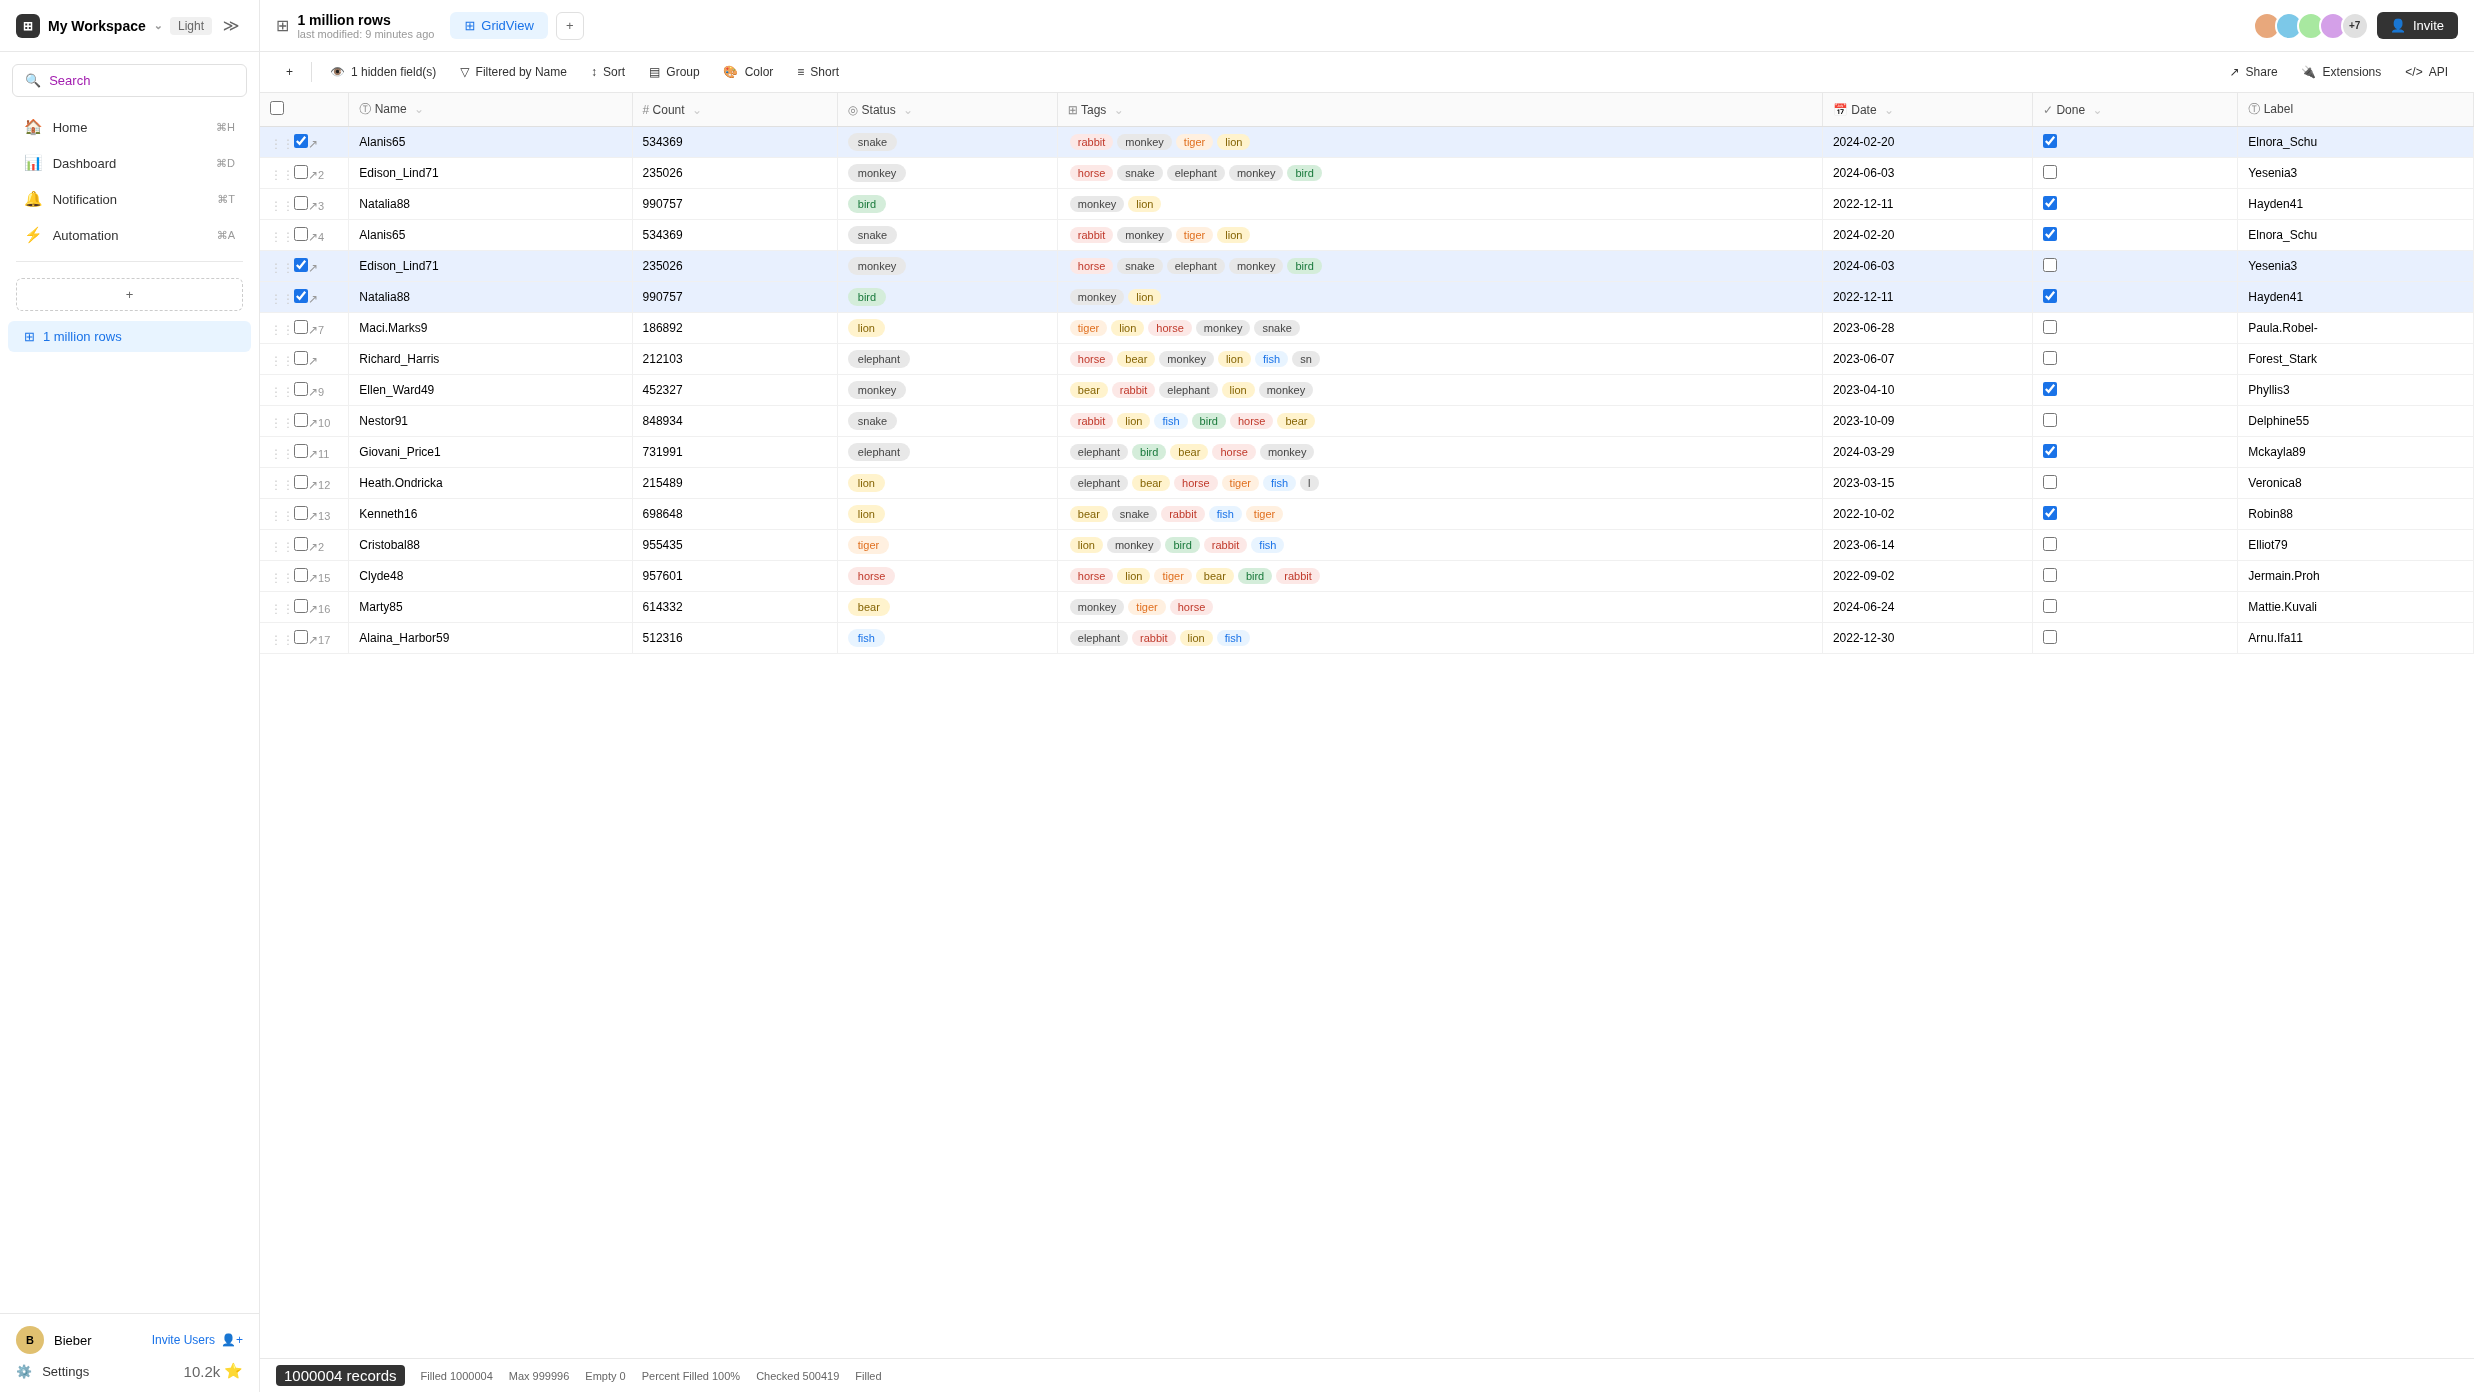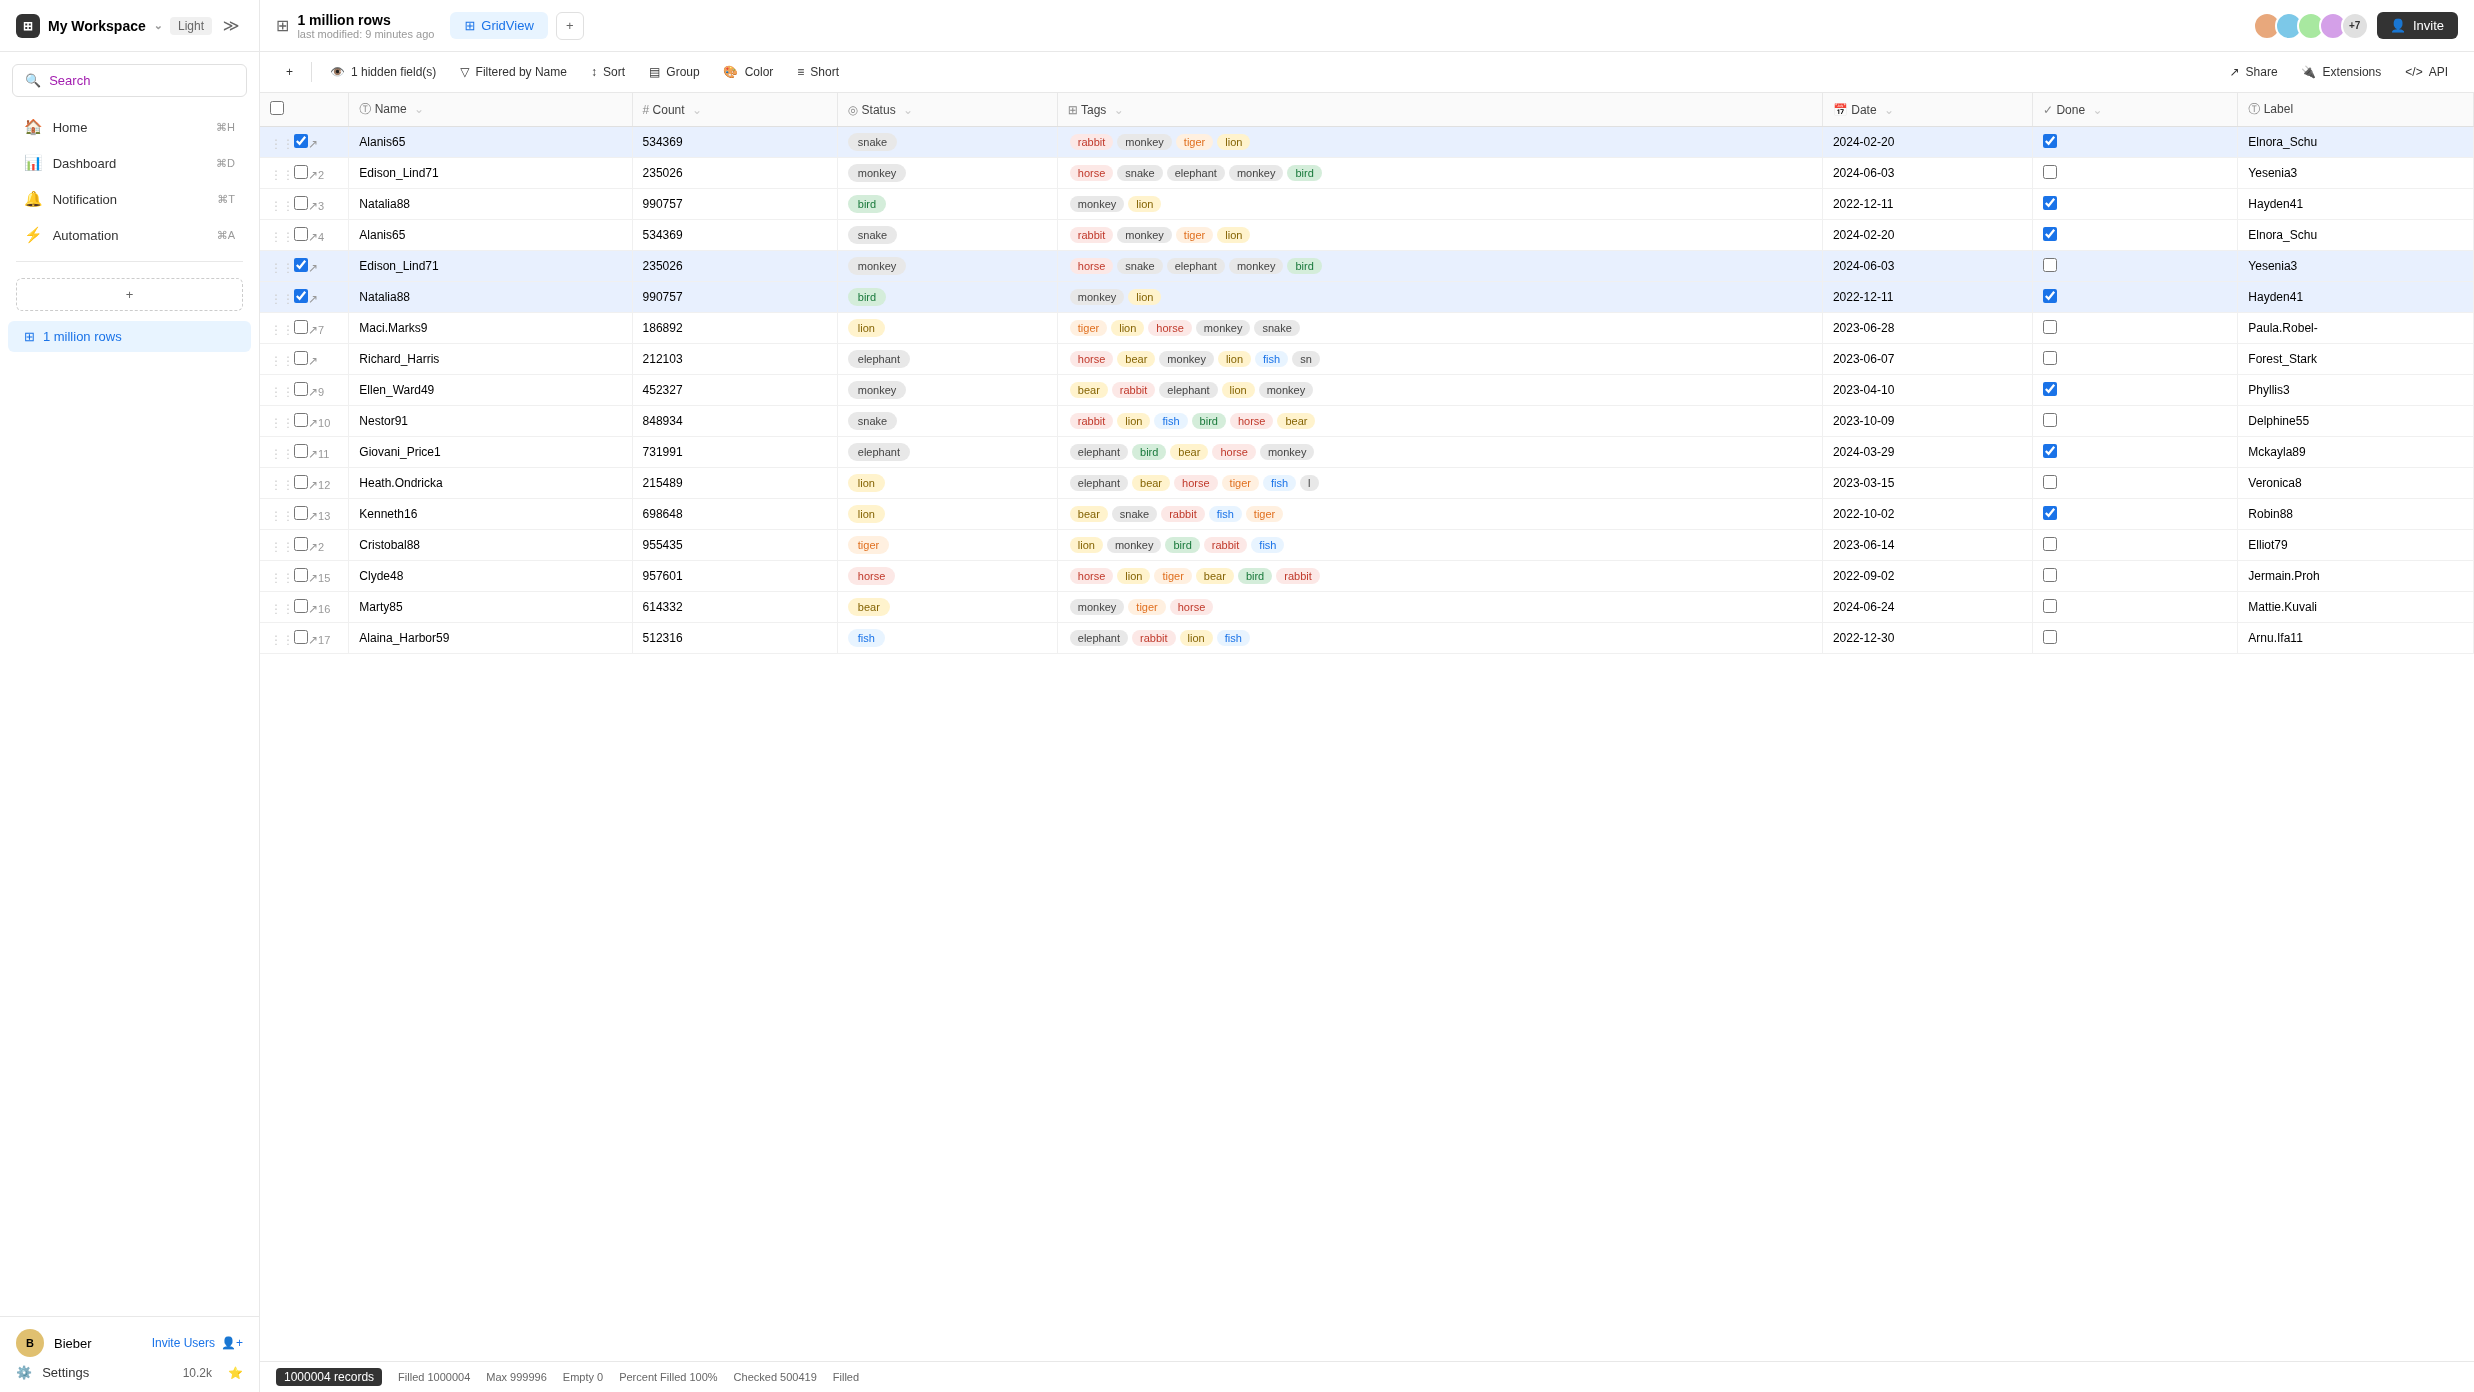--- a/index.html
+++ b/index.html
@@ -24,21 +24,21 @@
 
     .add-table-btn { display: flex; align-items: center; justify-content: center; margin: 8px 16px; padding: 8px; border: 1px dashed #ccc; border-radius: 6px; cursor: pointer; color: #666; font-size: 13px; gap: 6px; }
 
     .table-item { display: flex; align-items: center; gap: 8px; padding: 8px 16px; cursor: pointer; background: #e8f4ff; border-radius: 6px; margin: 2px 8px; font-size: 13px; font-weight: 500; color: #1a73e8; }
 
     .sidebar-footer { margin-top: auto; padding: 12px 16px; border-top: 1px solid #e8e8e8; display: flex; flex-direction: column; gap: 8px; }
     .footer-user { display: flex; align-items: center; gap: 10px; }
     .avatar { width: 28px; height: 28px; background: #e0c070; border-radius: 50%; display: flex; align-items: center; justify-content: center; font-size: 11px; font-weight: 600; }
     .invite-users-btn { display: flex; align-items: center; gap: 6px; color: #1a73e8; font-size: 12px; cursor: pointer; margin-left: auto; }
     .settings-row { display: flex; align-items: center; gap: 10px; color: #333; font-size: 13px; }
-    .settings-count { margin-left: auto; font-size: 12px; color: #666; display: flex; align-items: center; gap: 16px; }
+    .settings-count { margin-left: auto; font-size: 15px; color: #666; display: flex; align-items: center; gap: 4px; }
 
     
     .main { flex: 1; display: flex; flex-direction: column; overflow: hidden; background: #fff; }
 
     
     .topbar { display: flex; align-items: center; padding: 0 16px; height: 52px; border-bottom: 1px solid #e8e8e8; background: #fff; }
     .table-info { display: flex; flex-direction: column; }
     .view-tab { display: flex; align-items: center; gap: 6px; padding: 6px 14px; border-radius: 6px; background: #e8f4ff; color: #1a73e8; font-size: 13px; font-weight: 500; margin-left: 16px; }
     .add-view-btn { width: 28px; height: 28px; border: 1px solid #e0e0e0; border-radius: 6px; display: flex; align-items: center; justify-content: center; cursor: pointer; color: #666; margin-left: 8px; }
     .topbar-right { margin-left: auto; display: flex; align-items: center; gap: 8px; }
@@ -84,21 +84,21 @@
     .status-tiger { background: #fff0e0; color: #e07020; border-radius: 10px; padding: 3px 10px; font-size: 11px; font-weight: 500; }
     .status-horse { background: #fce8e6; color: #c0392b; border-radius: 10px; padding: 3px 10px; font-size: 11px; font-weight: 500; }
     .status-bear { background: #fff3cd; color: #856404; border-radius: 10px; padding: 3px 10px; font-size: 11px; font-weight: 500; }
     .status-fish { background: #e8f4ff; color: #1a73e8; border-radius: 10px; padding: 3px 10px; font-size: 11px; font-weight: 500; }
 
     .drag-handle { color: #ccc; cursor: grab; font-size: 12px; }
 
     
     .statusbar { display: flex; align-items: center; padding: 6px 16px; border-top: 1px solid #e8e8e8; background: #fff; gap: 16px; font-size: 11px; color: #666; flex-shrink: 0; }
     .statusbar-item { display: flex; align-items: center; gap: 4px; }
-    .statusbar-highlight { background: #333; color: #fff; padding: 2px 8px; border-radius: 4px; font-size: 12px; }
+    .statusbar-highlight { background: #333; color: #fff; padding: 2px 8px; border-radius: 4px; font-size: 15px; }
   </style>
 </head>
 <body>
 
 <div class="sidebar">
   <div class="sidebar-header">
     <div class="workspace-name">
       <div class="workspace-icon">⊞</div>
       <span>My Workspace</span>
       <span style="color:#999; font-size:11px;">⌄</span>

